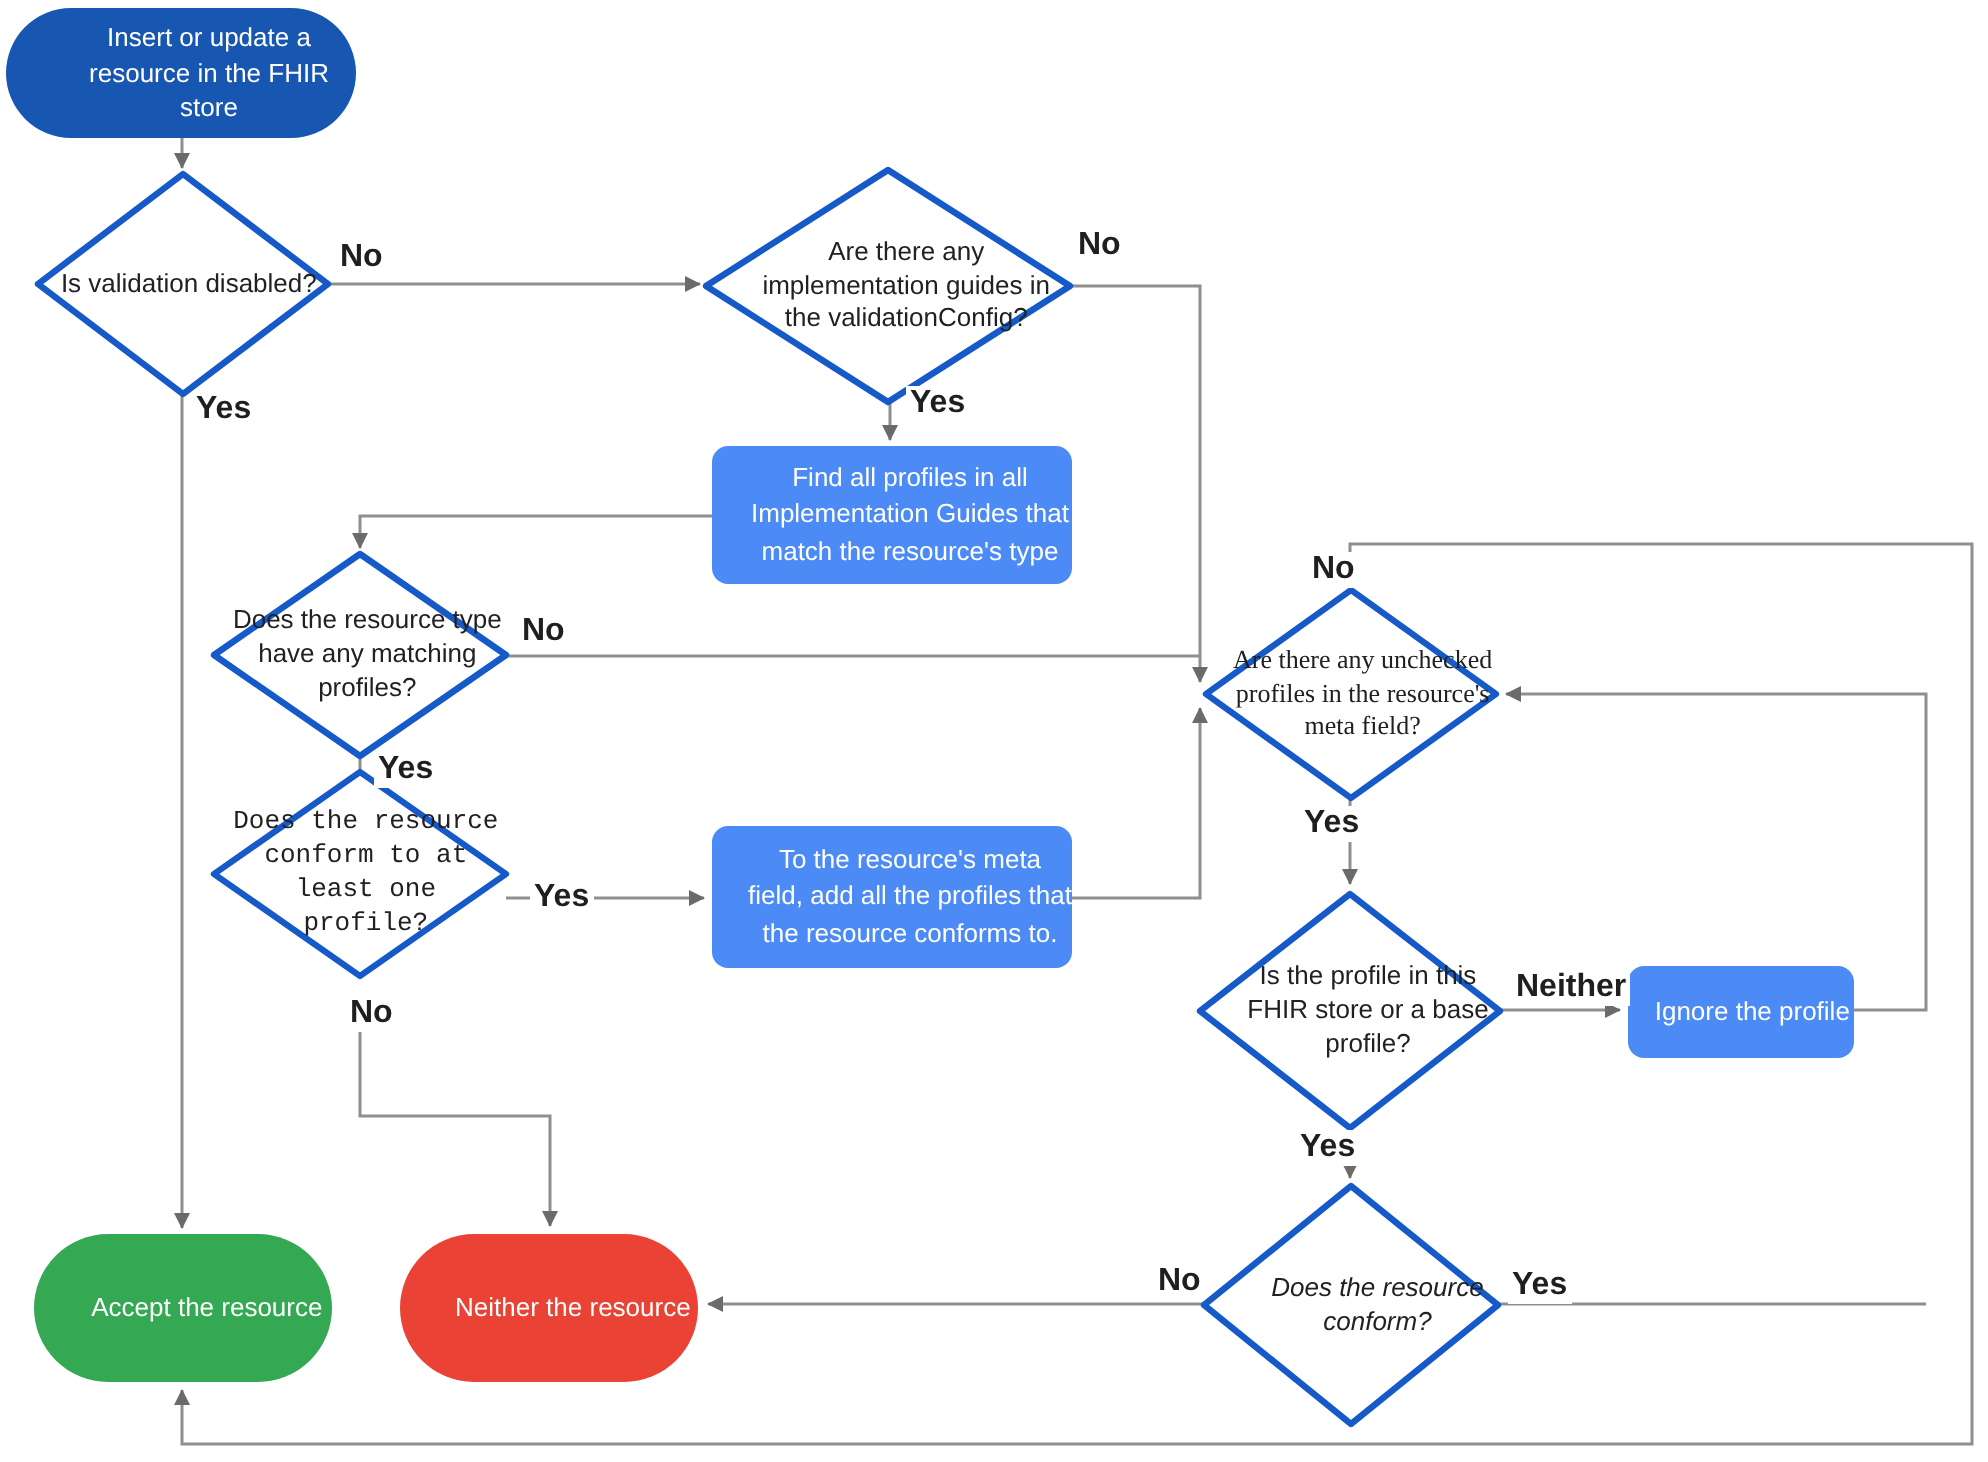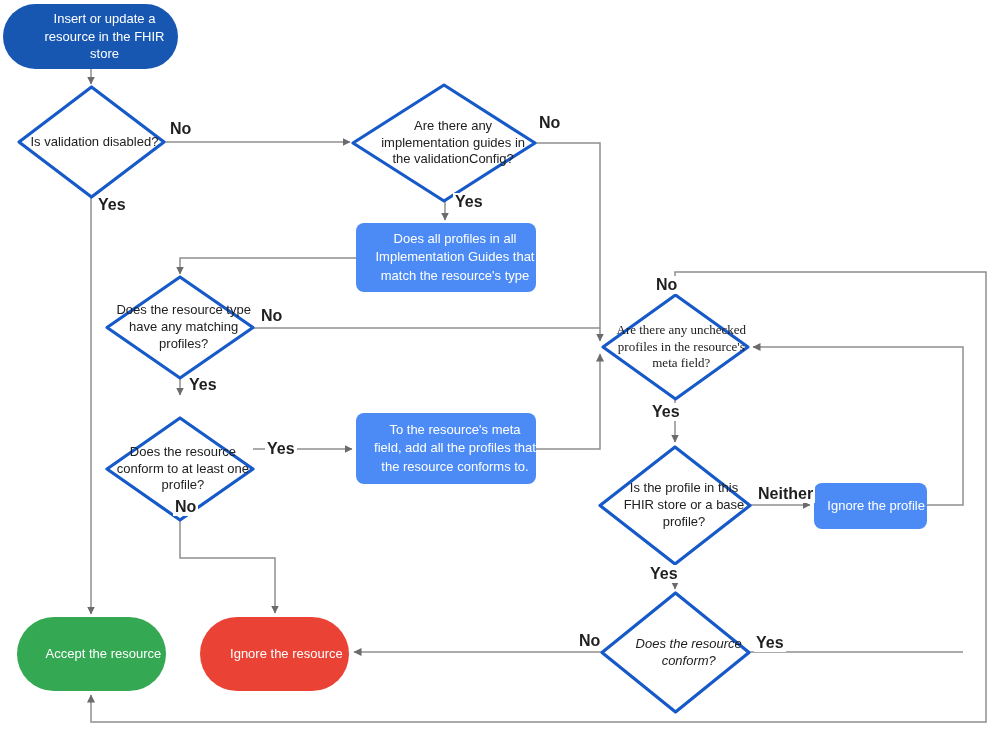--- a/index.html
+++ b/index.html
@@ -28,21 +28,21 @@
   #n-add    { left: 356px; top: 413px; width: 180px; height: 71px; }
   #n-ignore { left: 814px; top: 483px; width: 113px; height: 46px; }
 
   .diamond { color: var(--node-text, #212121); font-size: 13px; line-height: 1.3; }
   .diamond > svg { position: absolute; left: 0; top: 0; width: 100%; height: 100%; overflow: visible; }
   .diamond polygon { fill: #ffffff; stroke: var(--decision-border, #1659c8); stroke-width: 3.2; stroke-linejoin: round; }
   .diamond .nlabel { position: relative; z-index: 2; }
   #n-d-validation { left: 19px;  top: 87px;  width: 145px; height: 110px; }
   #n-d-guides     { left: 353px; top: 85px;  width: 182px; height: 116px; }
   #n-d-matching   { left: 107px; top: 277px; width: 146px; height: 101px; }
-  #n-d-conform1   { left: 107px; top: 418px; width: 146px; height: 102px; }
+  #n-d-conform1   { left: 107px; top: 386px; width: 146px; height: 102px; font-family: Liberation Mono, monospace; }
   #n-d-unchecked  { left: 603px; top: 295px; width: 145px; height: 104px; font-family: Liberation Serif, serif; }
   #n-d-storebase  { left: 600px; top: 447px; width: 150px; height: 117px; }
   #n-d-conform    { left: 602px; top: 593px; width: 147px; height: 119px; }
   #n-d-validation .nlabel { width: 96%; }
   #n-d-guides     .nlabel { width: 90%; }
   #n-d-matching   .nlabel { width: 95%; }
   #n-d-conform1   .nlabel { width: 96%; }
   #n-d-unchecked  .nlabel { width: 92%; }
   #n-d-storebase  .nlabel { width: 88%; }
   #n-d-conform    .nlabel { width: 82%; font-style: italic; }
@@ -106,21 +106,21 @@
   </div>
 
   <div class="node diamond" id="n-d-guides">
     <svg viewBox="0 0 100 100" preserveAspectRatio="none">
         <polygon points="50,0 100,50 50,100 0,50" vector-effect="non-scaling-stroke"></polygon>
       </svg>
     <span class="nlabel">Are there any implementation guides in the validationConfig?</span>
   </div>
 
   <div class="node process" id="n-find">
-    <span class="nlabel">Does all profiles in all Implementation Guides that match the resource's type</span>
+    <span class="nlabel">Find all profiles in all Implementation Guides that match the resource's type</span>
   </div>
 
   <div class="node diamond" id="n-d-matching">
     <svg viewBox="0 0 100 100" preserveAspectRatio="none">
         <polygon points="50,0 100,50 50,100 0,50" vector-effect="non-scaling-stroke"></polygon>
       </svg>
     <span class="nlabel">Does the resource type have any matching profiles?</span>
   </div>
 
   <div class="node diamond" id="n-d-conform1">
@@ -157,21 +157,21 @@
         <polygon points="50,0 100,50 50,100 0,50" vector-effect="non-scaling-stroke"></polygon>
       </svg>
     <span class="nlabel">Does the resource conform?</span>
   </div>
 
   <div class="node stadium" id="n-accept">
     <span class="nlabel">Accept the resource</span>
   </div>
 
   <div class="node stadium" id="n-reject">
-    <span class="nlabel">Ignore the resource</span>
+    <span class="nlabel">Neither the resource</span>
   </div>
 
   <span class="elabel" id="el-validation-no">No</span>
   <span class="elabel" id="el-validation-yes">Yes</span>
   <span class="elabel" id="el-guides-no">No</span>
   <span class="elabel" id="el-guides-yes">Yes</span>
   <span class="elabel" id="el-matching-no">No</span>
   <span class="elabel" id="el-matching-yes">Yes</span>
   <span class="elabel" id="el-conform1-yes">Yes</span>
   <span class="elabel" id="el-conform1-no">No</span>

